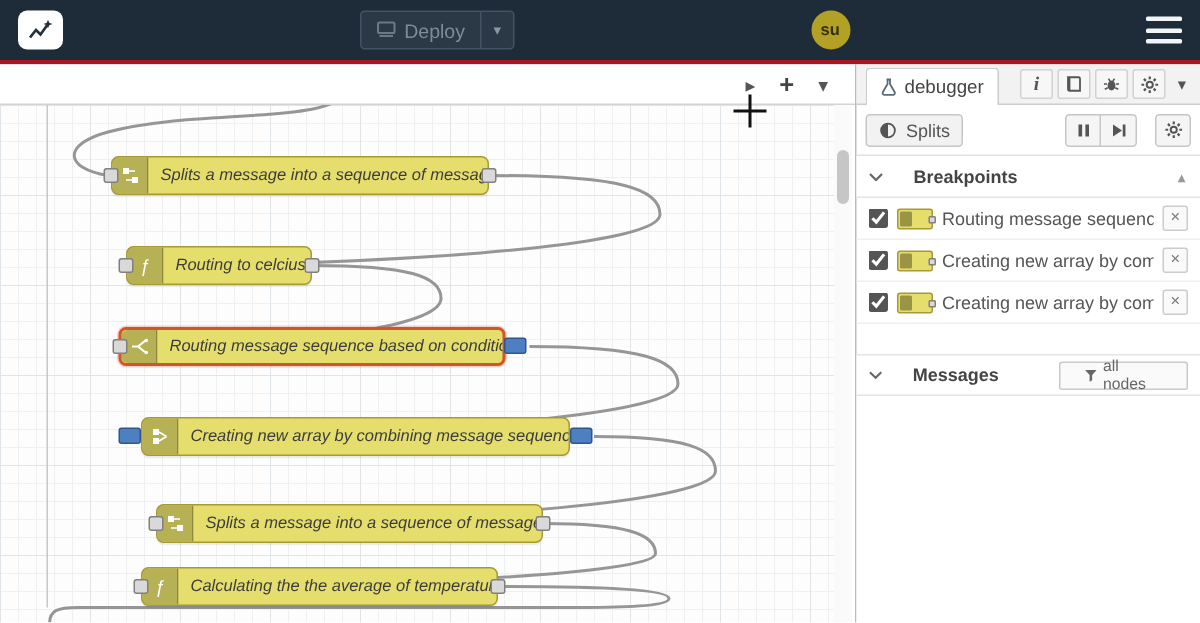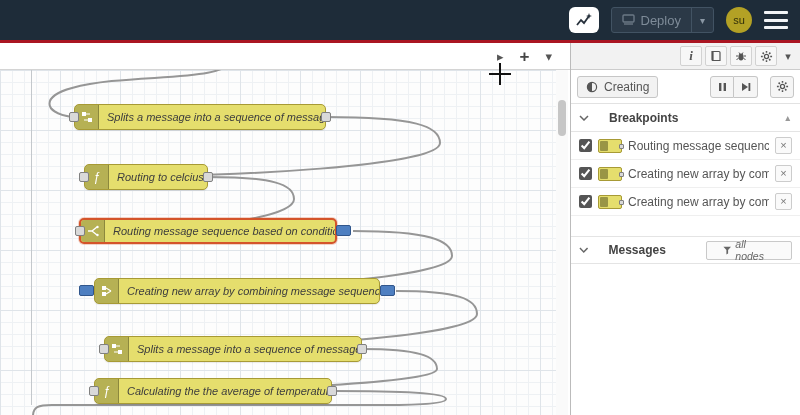--- a/index.html
+++ b/index.html
@@ -1,27 +1,27 @@
 <!DOCTYPE html>
 <html><head>
 <meta charset="utf-8">
 <style>
   * { box-sizing: border-box; margin: 0; padding: 0; }
   html,body { width:800px; height:415px; overflow:hidden; font-family:"Liberation Sans", sans-serif; background:#fff; }
   .app { position:relative; width:800px; height:415px; background:#fff; }
 
   
   .header { position:absolute; left:0; top:0; width:800px; height:40px; background:#1e2c39;
-            display:flex; align-items:center; justify-content:flex-end; gap:12px; padding:0 12px; }
+            display:flex; align-items:center; justify-content:space-between; gap:12px; padding:0 12px; }
   .alert-bar { position:absolute; left:0; top:40px; width:800px; height:3px; background:#aa1522; }
   .white-icon-btn { width:30px; height:26px; background:#fff; border-radius:6px; display:flex; align-items:center; justify-content:center; }
   .deploy-btn { height:26px; display:flex; align-items:center; background:#2b3947; border:1px solid #425363; border-radius:3px; color:#7e8b98; font-size:13px; }
   .deploy-main { display:flex; align-items:center; gap:6px; padding:0 10px; }
   .deploy-caret { padding:0 8px; border-left:1px solid #425363; height:100%; display:flex; align-items:center; font-size:10px; color:#8a97a4; }
-  .avatar { width:26px; height:26px; border-radius:50%; background:#b3a125; color:#32300a; font-size:11px; font-weight:normal; display:flex; align-items:center; justify-content:center; }
+  .avatar { width:26px; height:26px; border-radius:50%; background:#b3a125; color:#32300a; font-size:11px; font-weight:bold; display:flex; align-items:center; justify-content:center; }
   .menu-btn { width:24px; height:18px; display:flex; flex-direction:column; justify-content:space-between; }
   .menu-btn span { display:block; height:3px; background:#f2f4f6; border-radius:1px; }
 
   
   .main { position:absolute; left:0; top:43px; width:800px; height:372px; }
 
   
   .canvas { position:absolute; left:0; top:0; width:570px; height:372px; background:#fff; }
   .canvas-toolbar { position:absolute; left:0; top:0; width:570px; height:27px; background:#fff; border-bottom:1px solid #d4d4d4;
                     display:flex; align-items:center; justify-content:flex-end; gap:16px; padding:0 18px; }
@@ -89,21 +89,21 @@
 
   .bp-row { height:28px; display:flex; align-items:center; gap:6px; padding:0 8px; border-bottom:1px solid #efefef; font-size:12px; color:#555; }
   .bp-row input { width:13px; height:13px; accent-color:#555; }
   .mini-node { position:relative; width:24px; height:14px; background:#e5de6d; border:1px solid #a79a35; border-radius:2px; flex:0 0 24px; }
   .mini-node i { position:absolute; left:1px; top:1px; bottom:1px; width:8px; background:rgba(60,60,20,.45); border-radius:1px; }
   .mini-node b { position:absolute; right:-3px; top:4px; width:5px; height:5px; background:#d9d9d9; border:1px solid #808080; border-radius:1px; }
   .bp-label { flex:1; white-space:nowrap; overflow:hidden; }
   .x-btn { width:17px; height:17px; border:1px solid #ccc; border-radius:2px; background:#fafafa; color:#777; font-size:11px; line-height:1;
            display:flex; align-items:center; justify-content:center; }
   .filter-chip { height:19px; border:1px solid #c9c9c9; border-radius:2px; background:#fafafa; color:#666; font-size:10.5px; font-weight:normal;
-                 display:flex; align-items:center; gap:4px; padding:0 16px;font-style:italic; }
+                 display:flex; align-items:center; gap:4px; padding:0 16px; }
   .sb-empty { flex:1; background:#fff; }
 </style>
 </head>
 <body>
 
 <div class="app">
 
   <div class="header">
     <div class="white-icon-btn">
       <svg width="18" height="16" viewBox="0 0 18 16">
@@ -228,20 +228,26 @@
         <path d="M12 1 V23 M1 12 H23" stroke="#111" stroke-width="2"></path>
       </svg>
 
       <div class="vscroll-track">
         <div class="vscroll-thumb"></div>
       </div>
     </div>
 
     <div class="sidebar">
       <div class="sb-tabbar">
+        <div class="sb-tab">
+          <svg width="11" height="12" viewBox="0 0 11 12">
+            <path d="M4 1 h3 M4.7 1 v3 L1.5 9.5 a1.2 1.2 0 0 0 1.1 1.7 h5.8 a1.2 1.2 0 0 0 1.1-1.7 L6.3 4 V1" fill="none" stroke="#5a6b7a" stroke-width="1.2"></path>
+          </svg>
+          <span>debugger</span>
+        </div>
         <div class="sb-tabicons">
           <div class="icon-tab">
               <span class="info-glyph">i</span>
             </div>
           <div class="icon-tab">
             <svg width="12" height="12" viewBox="0 0 12 12">
                 <path d="M2 1.5 h7 a1 1 0 0 1 1 1 v8 h-7 a1 1 0 0 1-1-1 Z M3 1.5 v8.5" fill="none" stroke="#555" stroke-width="1.2"></path>
               </svg>
           </div>
           <div class="icon-tab">
@@ -263,21 +269,21 @@
             </div>
         </div>
       </div>
 
       <div class="sb-toolbar">
         <div class="toggle-btn">
           <svg width="12" height="12" viewBox="0 0 12 12">
             <circle cx="6" cy="6" r="4.6" fill="none" stroke="#555" stroke-width="1.2"></circle>
               <path d="M6 1.4 A4.6 4.6 0 0 0 6 10.6 Z" fill="#555"></path>
           </svg>
-          <span>Creating</span>
+          <span>Splits</span>
         </div>
         <div class="spacer"></div>
         <div class="btn-group">
           <div class="sq-btn">
             <svg width="9" height="10" viewBox="0 0 9 10">
                 <rect x="1" y="1" width="2.4" height="8" fill="#555"></rect>
                 <rect x="5.6" y="1" width="2.4" height="8" fill="#555"></rect>
               </svg>
           </div>
           <div class="sq-btn">

